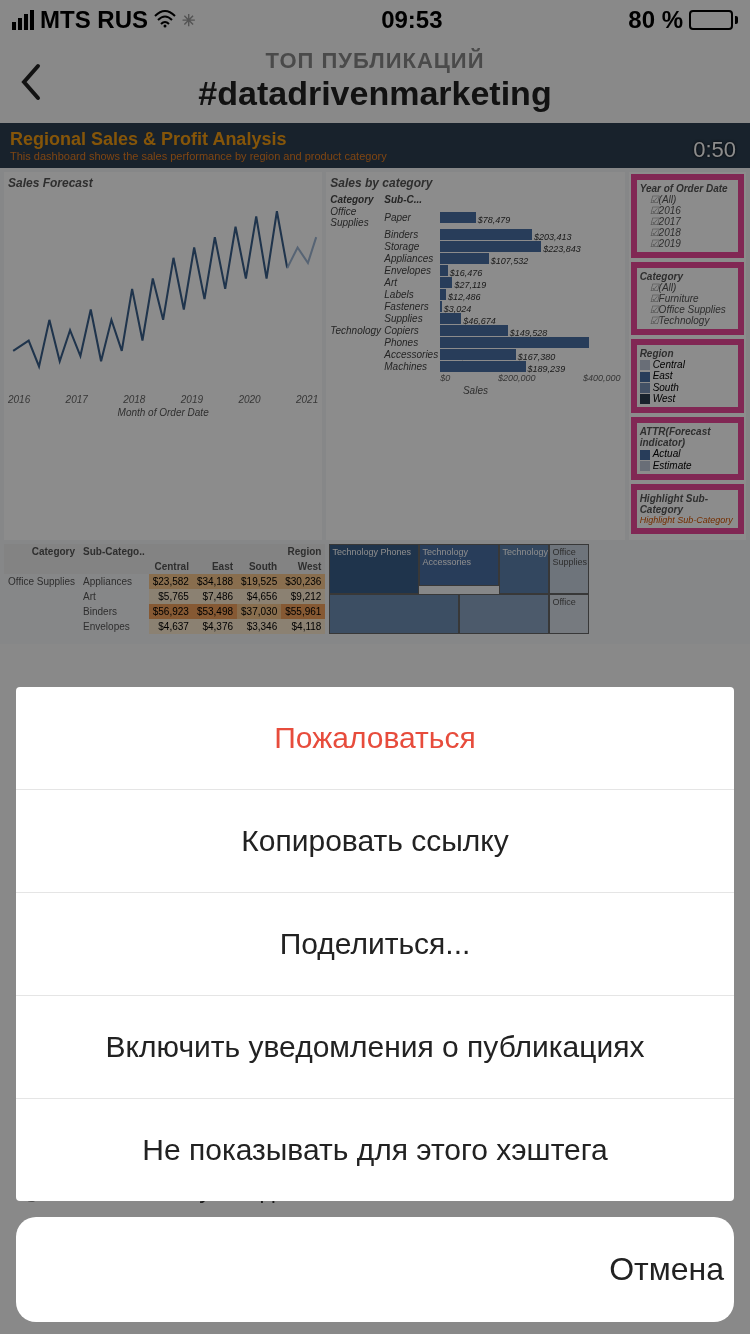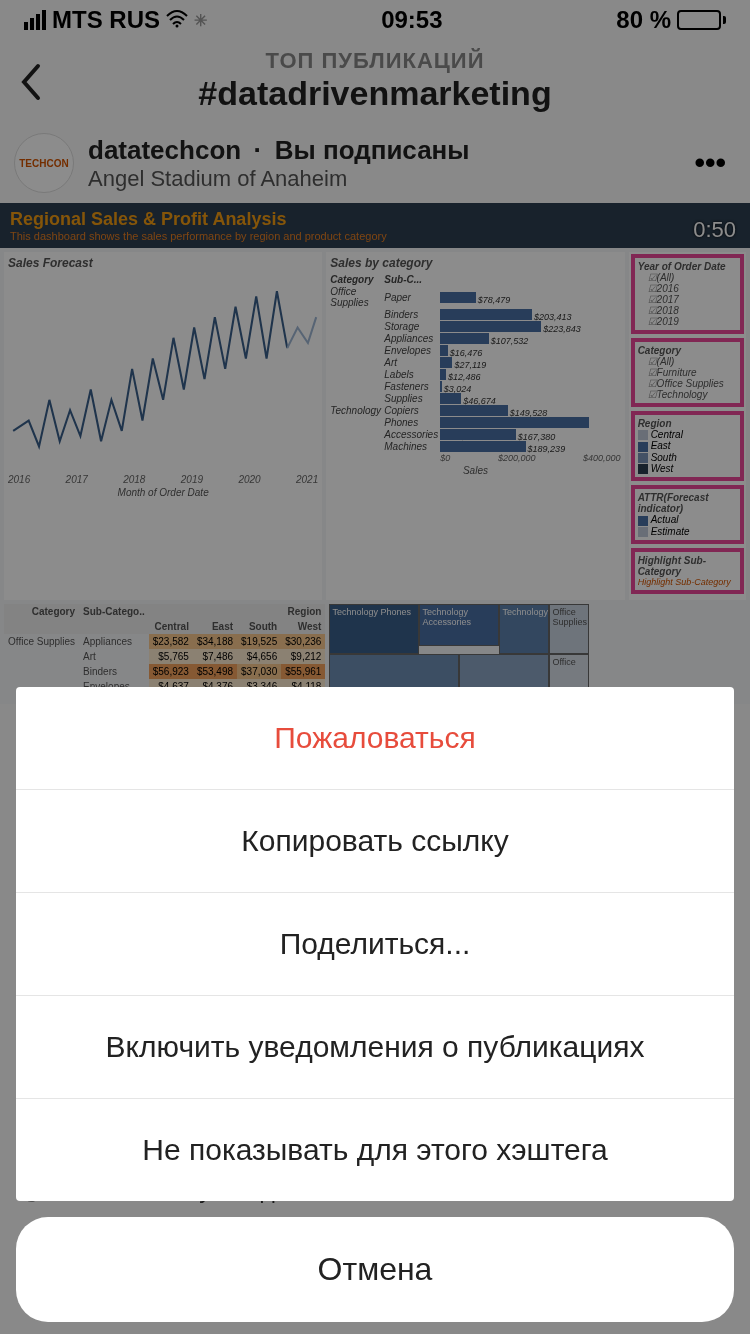--- a/index.html
+++ b/index.html
@@ -15,21 +15,21 @@
     width: 100%;
     height: 100%;
     position: relative;
     background: #fafafa;
   }
   .status-bar {
     height: 40px;
     display: flex;
     align-items: center;
     justify-content: space-between;
-    padding: 0 24px;
+    padding: 0 12px;
     font-size: 24px;
     font-weight: 600;
     color: #000;
     background: #fafafa;
   }
   .status-left { display: flex; align-items: center; gap: 6px; }
   .status-right { display: flex; align-items: center; gap: 6px; }
   .signal { display: flex; align-items: flex-end; gap: 2px; }
   .signal span { width: 4px; background: #000; display: inline-block; }
   .signal span:nth-child(1){height:8px;} .signal span:nth-child(2){height:12px;}
@@ -99,21 +99,21 @@
   .line-chart svg { width: 100%; height: 100%; }
   .x-axis { display: flex; justify-content: space-between; font-size: 10px; color: #666; }
   .x-label { text-align: center; font-size: 10px; color: #555; margin-top: 2px; }
   .bar-row { display: flex; align-items: center; margin: 1px 0; font-size: 10px; color: #444; }
   .bar-cat { width: 54px; }
   .bar-sub { width: 56px; }
   .bar-track { flex: 1; position: relative; height: 11px; }
   .bar-fill { background: #4a6fa5; height: 100%; display: inline-block; }
   .bar-val { font-size: 9px; color: #333; margin-left: 2px; }
   .mid-x-axis { display:flex; justify-content:space-between; font-size:9px; color:#666; padding-left:110px; }
-  .filter-box { border: 4px solid #ec4899; padding: 3px; margin-bottom: 4px; background:#fff; }
+  .filter-box { border: 6px solid #ec4899; padding: 3px; margin-bottom: 4px; background:#fff; }
   .filter-title { font-size: 10px; font-weight: 600; color: #555; }
   .filter-item { font-size: 10px; color: #555; padding-left: 10px; }
   .filter-item::before { content: "\2611 "; color: #888; }
   .legend-sq { display:inline-block; width:10px; height:10px; margin-right:3px; vertical-align:middle; }
   .table-area { display:flex; gap:4px; padding: 0 4px; }
   .sales-table { font-size: 10px; border-collapse: collapse; }
   .sales-table th, .sales-table td { padding: 2px 4px; text-align: right; }
   .sales-table th { background: #eee; color:#555; font-weight:600; }
   .sales-table td.lbl { text-align:left; color:#555; }
   .sales-table td.h1 { background:#fdebd0; }
@@ -141,23 +141,23 @@
     padding: 34px 10px;
     text-align: center;
     font-size: 30px;
     color: #222;
     border-bottom: 1px solid #e5e5e5;
   }
   .sheet-item:last-child { border-bottom: none; }
   .sheet-item.danger { color: #e74c3c; }
   .sheet-cancel {
     background: #fff;
-    border-radius: 32px;
+    border-radius: 20px;
     padding: 34px 10px;
-    text-align: center;
+    text-align: right;
     font-size: 32px;
     font-weight: 500;
     color: #222;
   }
   .caption-hint {
     position:absolute; bottom: 130px; left: 20px;
     color:#333; font-size:24px;
   }
 </style>
 </head>
@@ -195,32 +195,20 @@
   <div class="header">
     <div class="back-btn">
       <svg width="26" height="40" viewBox="0 0 26 40">
           <path d="M20 4 L6 20 L20 36" stroke="#222" stroke-width="4" fill="none" stroke-linecap="round"></path>
         </svg>
     </div>
     <div class="header-sub">ТОП ПУБЛИКАЦИЙ</div>
     <div class="header-title">#datadrivenmarketing</div>
   </div>
 
-  <div class="post-head">
-    <div class="avatar">TECHCON</div>
-    <div class="post-info">
-      <div>
-        <span class="post-username">datatechcon</span>
-        <span class="post-sub" style="margin:0 8px;">·</span>
-        <span class="post-sub">Вы подписаны</span>
-      </div>
-      <div class="post-loc">Angel Stadium of Anaheim</div>
-    </div>
-    <div class="more-dots">•••</div>
-  </div>
 
   <div class="dashboard">
     <div class="dash-header">
       <span>Regional Sales &amp; Profit Analysis</span>
       <span class="sub">This dashboard shows the sales performance by region and product category</span>
       <span class="video-time">0:50</span>
     </div>
     <div class="dash-body">
       <div class="col col-left">
         <div class="chart-title">Sales Forecast</div>

